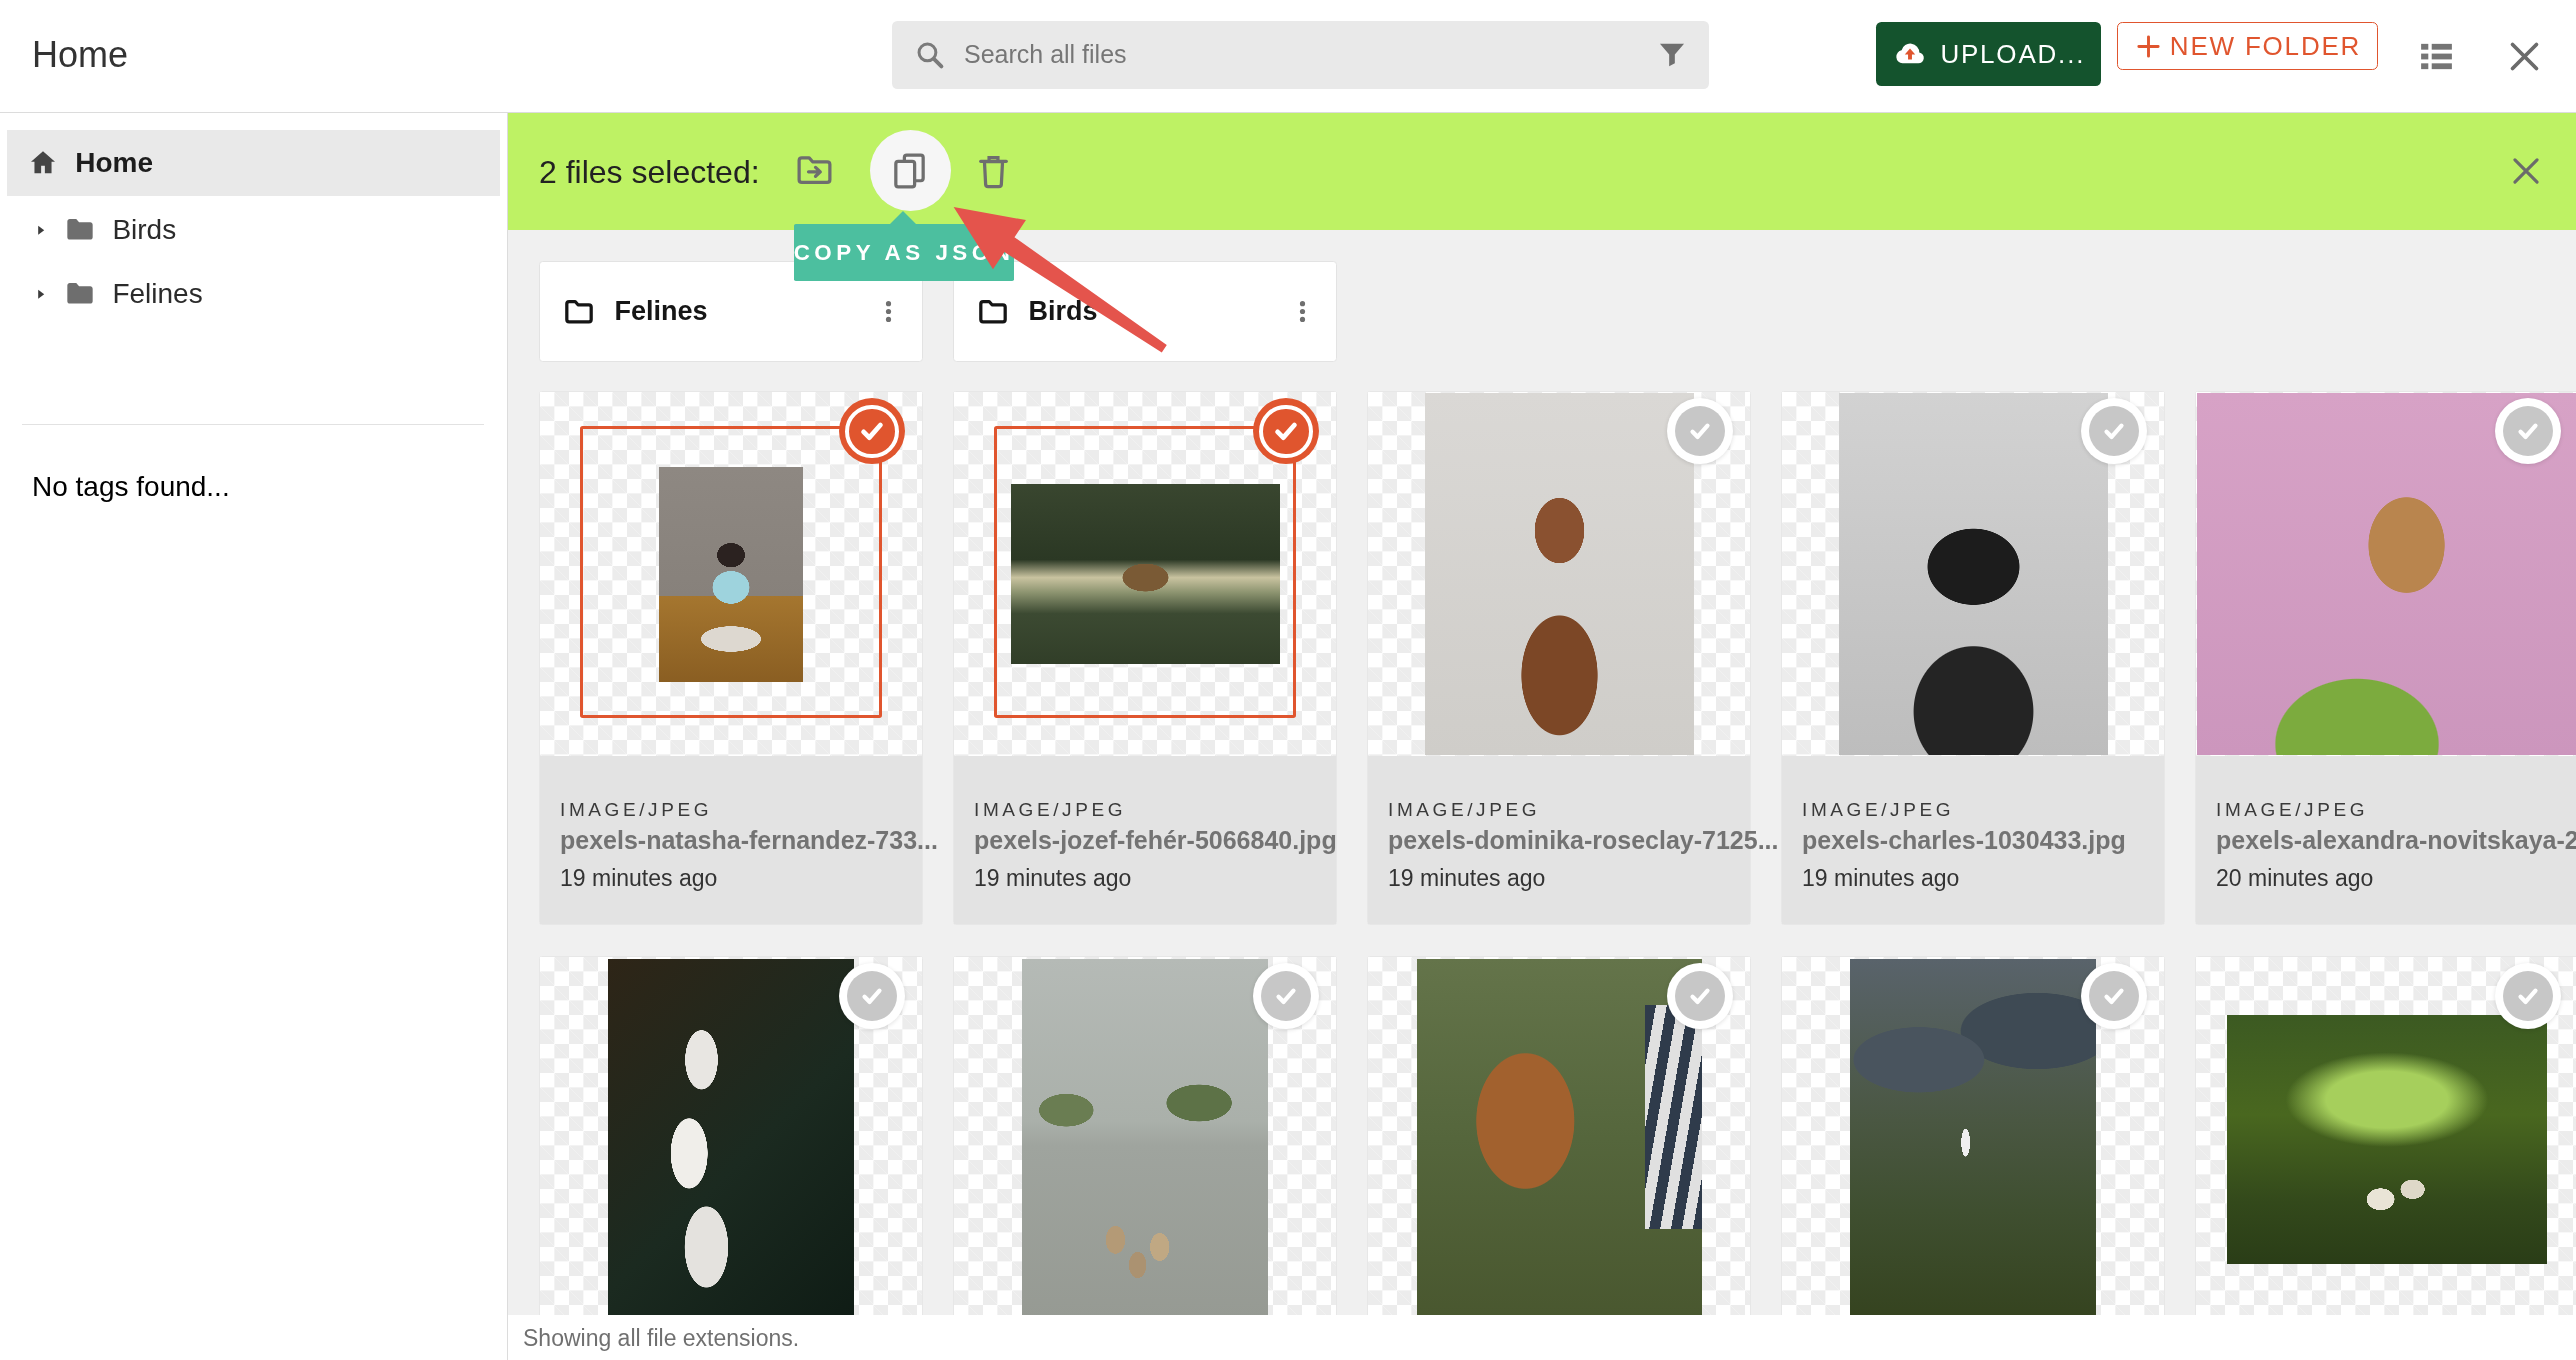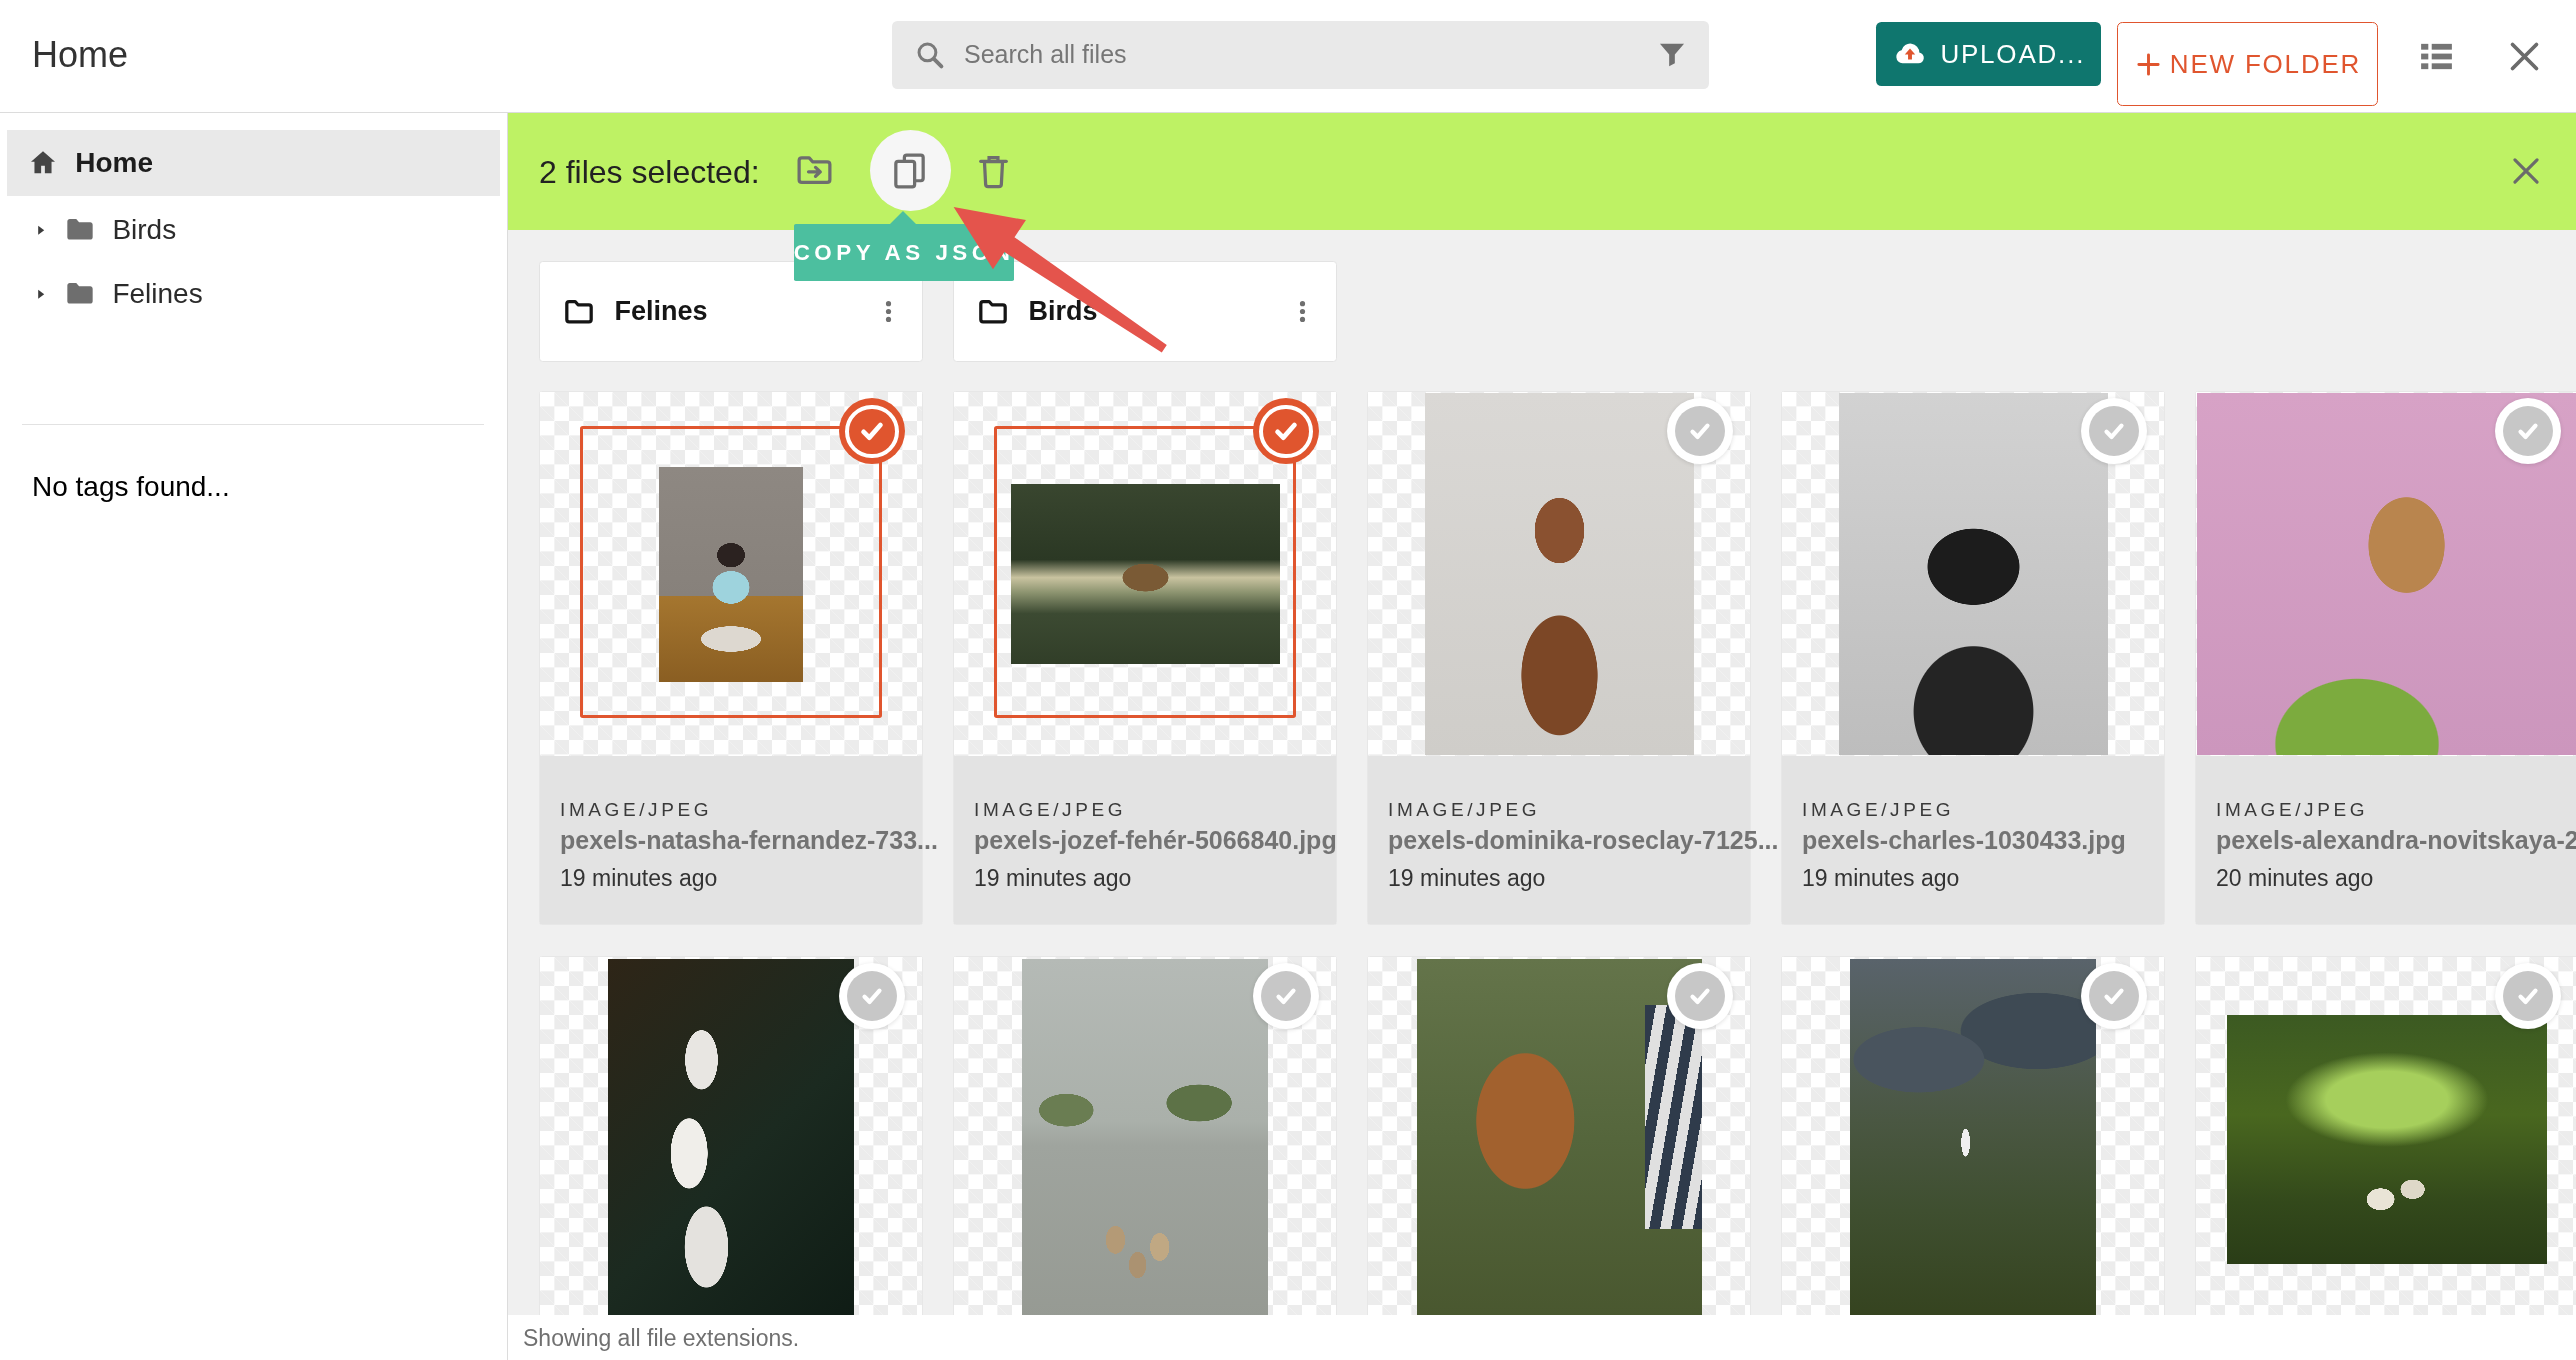--- a/index.html
+++ b/index.html
@@ -12,22 +12,22 @@
   svg { display:block; }
 
   
   .header { position:absolute; top:0; left:0; width:2576px; height:113px; background:#fff; border-bottom:0.9px solid #dcdcdc; z-index:5; }
   .title { position:absolute; left:32px; top:34px; font-size:36px; font-weight:500; color:#333; }
   .search { position:absolute; left:892px; top:20.6px; width:817px; height:68px; background:#e9e9e9; border-radius:5.4px; display:flex; align-items:center; }
   .search .mag { margin-left:20px; }
   .search input { flex:1; margin-left:16px; border:none; outline:none; background:transparent; font-family:"Liberation Sans",sans-serif; font-size:25px; color:#444; }
   .search input::placeholder { color:#767676; }
   .search .funnel { margin-right:20px; }
-  .btn-upload { position:absolute; left:1876px; top:22.4px; width:225px; height:64px; background:#0f766e; border-radius:5.4px; display:flex; align-items:center; justify-content:center; gap:12.6px; color:#fff; font-size:26px; letter-spacing:1.8px; cursor:pointer; }
-  .btn-newfolder { position:absolute; left:2117px; top:22.4px; width:261px; height:84px; background:#fff; border:1.8px solid #e0552e; border-radius:5.4px; display:flex; align-items:center; justify-content:center; gap:7px; color:#e0552e; font-size:26px; letter-spacing:1.8px; cursor:pointer; }
+  .btn-upload { position:absolute; left:1876px; top:22.4px; width:225px; height:64px; background:#14532d; border-radius:5.4px; display:flex; align-items:center; justify-content:center; gap:12.6px; color:#fff; font-size:26px; letter-spacing:1.8px; cursor:pointer; }
+  .btn-newfolder { position:absolute; left:2117px; top:22.4px; width:261px; height:48px; background:#fff; border:1.8px solid #e0552e; border-radius:5.4px; display:flex; align-items:center; justify-content:center; gap:7px; color:#e0552e; font-size:26px; letter-spacing:1.8px; cursor:pointer; }
   .hicon { position:absolute; top:36px; width:41px; height:41px; color:#757575; cursor:pointer; }
   .hicon.list { left:2416px; }
   .hicon.closex { left:2504px; color:#6b6b6b; }
 
   
   .sidebar { position:absolute; top:113px; left:0; width:508px; height:1248px; background:#fff; border-right:0.9px solid #dcdcdc; z-index:4; }
   .srow { position:absolute; left:0; display:flex; align-items:center; font-size:28px; color:#2b2b2b; cursor:pointer; }
   .srow-home { top:17px; left:7.2px; width:493px; height:66px; background:#e9e9e9; font-weight:bold; color:#1d1d1d; }
   .srow-home .icon { margin-left:20px; margin-right:16px; }
   .srow-tree { height:54px; left:34px; }

